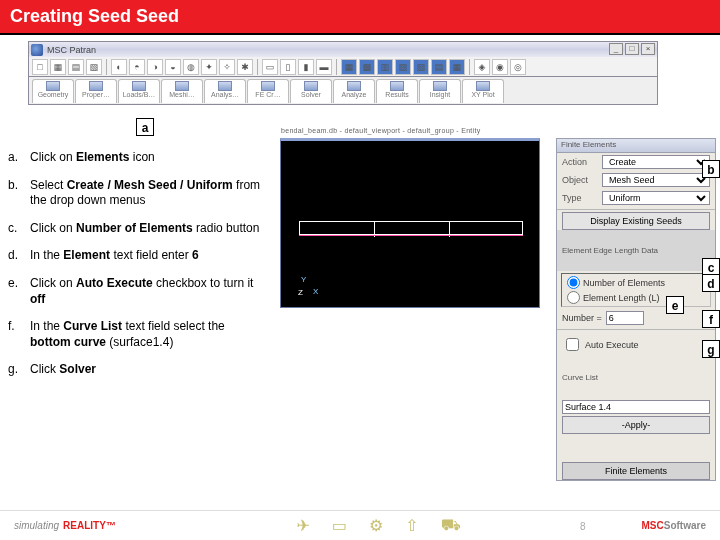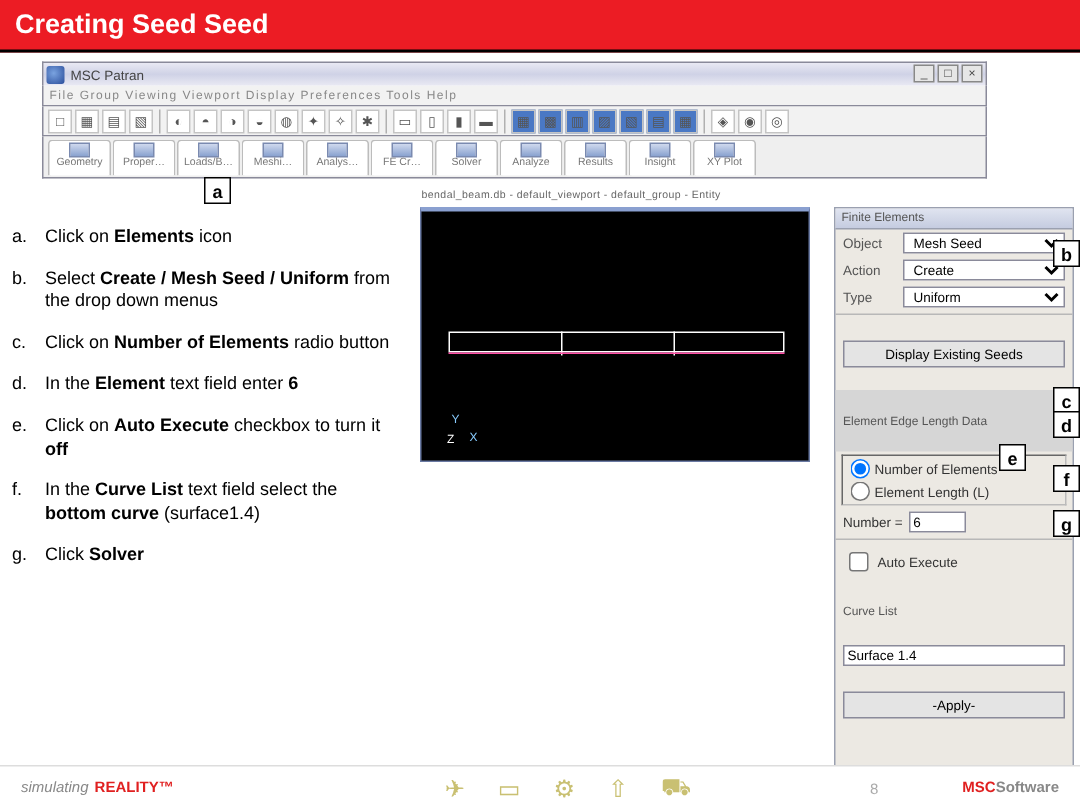--- a/index.html
+++ b/index.html
@@ -138,21 +138,21 @@
   .panel hr { border:none; border-top:1px solid #b8b8b8; margin:2px 0;}
   .panel .group-title {
     font-size:8px; color:#555; padding:16px 5px;
   }
   .panel .radio-row { display:flex; align-items:center; padding:1px 5px; gap:3px;}
   .panel .radio-row input { margin:0;}
   .panel .num-row { display:flex; align-items:center; padding:2px 5px; gap:4px;}
   .panel .num-row input[type=text]{ width:38px; flex:none;}
   .panel .chk-row { display:flex; align-items:center; padding:3px 5px; gap:3px;}
   .panel .btn {
-    margin:15px 5px; width:calc(100% - 10px); height:18px;
+    margin:0 5px; width:calc(100% - 10px); height:18px;
     border:1px solid #8a8a9a; background:#e4e4e4; font-size:9px;
   }
   .callout-b { right:0px; top:160px;}
   .callout-c { right:0px; top:258px;}
   .callout-d { right:0px; top:274px;}
   .callout-e { right:36px; top:296px;}
   .callout-f { right:0px; top:310px;}
   .callout-g { right:0px; top:340px;}
   .footer {
     position:absolute; left:0; bottom:0; width:720px; height:30px;
@@ -180,21 +180,20 @@
 <div class="app-shot">
   <div class="win-titlebar">
     <span class="win-icon"></span>
     <span>MSC Patran</span>
     <div class="win-btns">
       <span>_</span>
       <span>□</span>
       <span>×</span>
     </div>
   </div>
-  <div class="menubar">File  Group  Viewing  Viewport  Display  Preferences  Tools  Help</div>
   <div class="toolbar">
     <div class="ticon">□</div>
     <div class="ticon">▦</div>
     <div class="ticon">▤</div>
     <div class="ticon">▧</div>
     <div class="sep"></div>
     <div class="ticon">◐</div>
     <div class="ticon">◓</div>
     <div class="ticon">◑</div>
     <div class="ticon">◒</div>
@@ -307,26 +306,26 @@
   <div class="axis">
     <span class="y">Y</span>
       <span class="x">X</span>
       <span class="o">Z</span>
   </div>
 </div>
 
 <div class="panel">
   <div class="panel-title">Finite Elements</div>
   <div class="field">
+      <label>Action</label>
+    <select><option>Create</option></select>
+    </div>
+  <div class="field">
       <label>Object</label>
     <select><option>Mesh Seed</option></select>
-    </div>
-  <div class="field">
-      <label>Action</label>
-    <select><option>Create</option></select>
     </div>
   <div class="field">
       <label>Type</label>
     <select><option>Uniform</option></select>
     </div>
   <hr>
   <button class="btn">Display Existing Seeds</button>
   <div class="group-title" style="background:#d6d6d6;">Element Edge Length Data</div>
   <div style="border:1px inset #bbb; margin:2px 4px; padding:1px 0;">
     <div class="radio-row">

